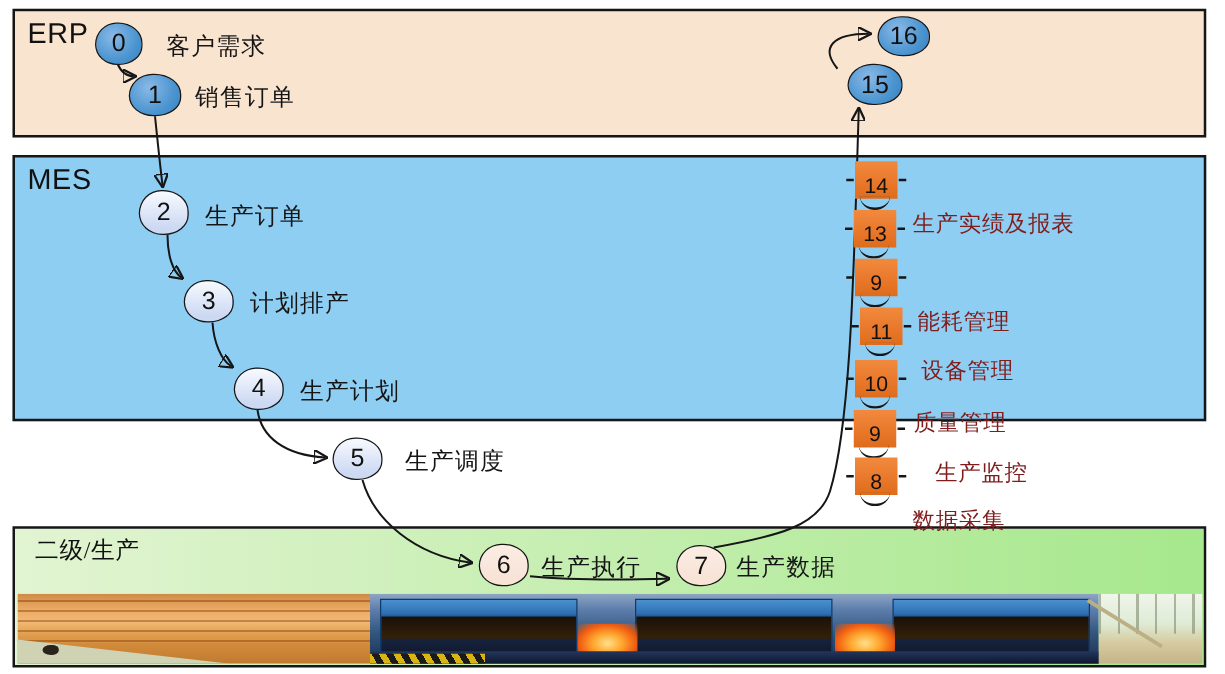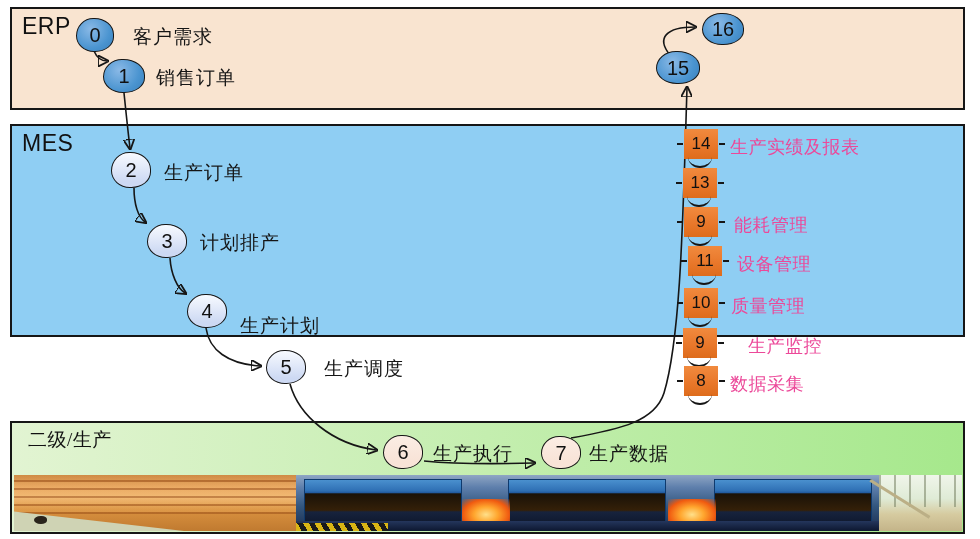--- a/index.html
+++ b/index.html
@@ -20,29 +20,29 @@
         border:1.6px solid #161616;box-sizing:border-box;
         border-radius:47% 53% 51% 49% / 54% 50% 46% 50%;}
   .node .num{font-size:20px;line-height:1;color:#101010;}
   .node.blue{background:radial-gradient(circle at 38% 32%, #8AB9E6 0%, var(--node-blue,#4A94D0) 62%, #3B80BC 100%);}
   .node.light{background:linear-gradient(180deg,#F7FAFF 0%, var(--node-light,#CDD9F3) 85%);}
   .node.peach{background:linear-gradient(180deg,#FBEDE4 0%, var(--node-peach,#F8E3D7) 80%);}
   .nlabel{position:absolute;z-index:4;font-family:"Liberation Serif",serif;font-size:19px;
           letter-spacing:1px;white-space:nowrap;color:#151515;}
 
   
-  .module{position:absolute;z-index:4;width:34px;height:30px;display:flex;align-items:center;justify-content:center;
+  .module{position:absolute;z-index:4;width:34px;height:30px;display:flex;align-items:flex-end;justify-content:center;
           background:linear-gradient(180deg,#F18A3E 0%, var(--module-orange,#E9782B) 55%, #DE6C1C 100%);}
   .module::before,.module::after{content:"";position:absolute;top:46%;width:6px;height:2px;background:#161616;}
   .module::before{left:-7px;} .module::after{right:-7px;}
   .module .num{font-size:17px;color:#101010;}
   .module .arc{position:absolute;left:4px;bottom:-9px;width:24px;height:9px;
                border-bottom:2px solid #161616;border-radius:0 0 50% 50% / 0 0 100% 100%;}
   .mlabel{position:absolute;z-index:4;font-family:"Liberation Serif",serif;font-size:18px;
-          letter-spacing:.5px;white-space:nowrap;color:#ec4899;}
+          letter-spacing:.5px;white-space:nowrap;color:#7f1d1d;margin-top:32px;}
 
   
   svg.arrows{position:absolute;left:0;top:0;z-index:3;pointer-events:none;}
   svg.arrows path{fill:none;stroke:#161616;stroke-width:1.6;}
 
   
   .photo{position:absolute;left:14px;top:475px;width:948px;height:56px;z-index:2;overflow:hidden;background:#243а5e;}
   .ph-left{position:absolute;left:0;top:0;width:282px;height:100%;
            background:linear-gradient(180deg,#C9813B 0%,#E8A55E 22%,#F0B670 40%,#D9913F 62%,#C07A30 100%);}
   .ph-beams{position:absolute;left:0;top:0;width:282px;height:70%;
@@ -122,42 +122,42 @@
   <div class="node blue" style="left:76px;top:18px;width:38px;height:34px">
     <span class="num">0</span>
   </div>
   <div class="nlabel" style="left:133px;top:24px">客户需求</div>
 
   <div class="node blue" style="left:103px;top:59px;width:42px;height:34px">
     <span class="num">1</span>
   </div>
   <div class="nlabel" style="left:156px;top:65px">销售订单</div>
 
-  <div class="node blue" style="left:656px;top:51px;width:44px;height:33px">
+  <div class="node blue" style="left:678px;top:51px;width:44px;height:33px">
     <span class="num">15</span>
   </div>
 
   <div class="node blue" style="left:702px;top:13px;width:42px;height:32px">
     <span class="num">16</span>
   </div>
 
   <div class="node light" style="left:111px;top:152px;width:40px;height:36px">
     <span class="num">2</span>
   </div>
   <div class="nlabel" style="left:164px;top:160px">生产订单</div>
 
   <div class="node light" style="left:147px;top:224px;width:40px;height:34px">
     <span class="num">3</span>
   </div>
   <div class="nlabel" style="left:200px;top:230px">计划排产</div>
 
   <div class="node light" style="left:187px;top:294px;width:40px;height:34px">
     <span class="num">4</span>
   </div>
-  <div class="nlabel" style="left:240px;top:313px">生产计划</div>
+  <div class="nlabel" style="left:240px;top:300px">生产计划</div>
 
   <div class="node light" style="left:266px;top:350px;width:40px;height:34px">
     <span class="num">5</span>
   </div>
   <div class="nlabel" style="left:324px;top:356px">生产调度</div>
 
   <div class="node peach" style="left:383px;top:435px;width:40px;height:34px">
     <span class="num">6</span>
   </div>
   <div class="nlabel" style="left:433px;top:441px">生产执行</div>

